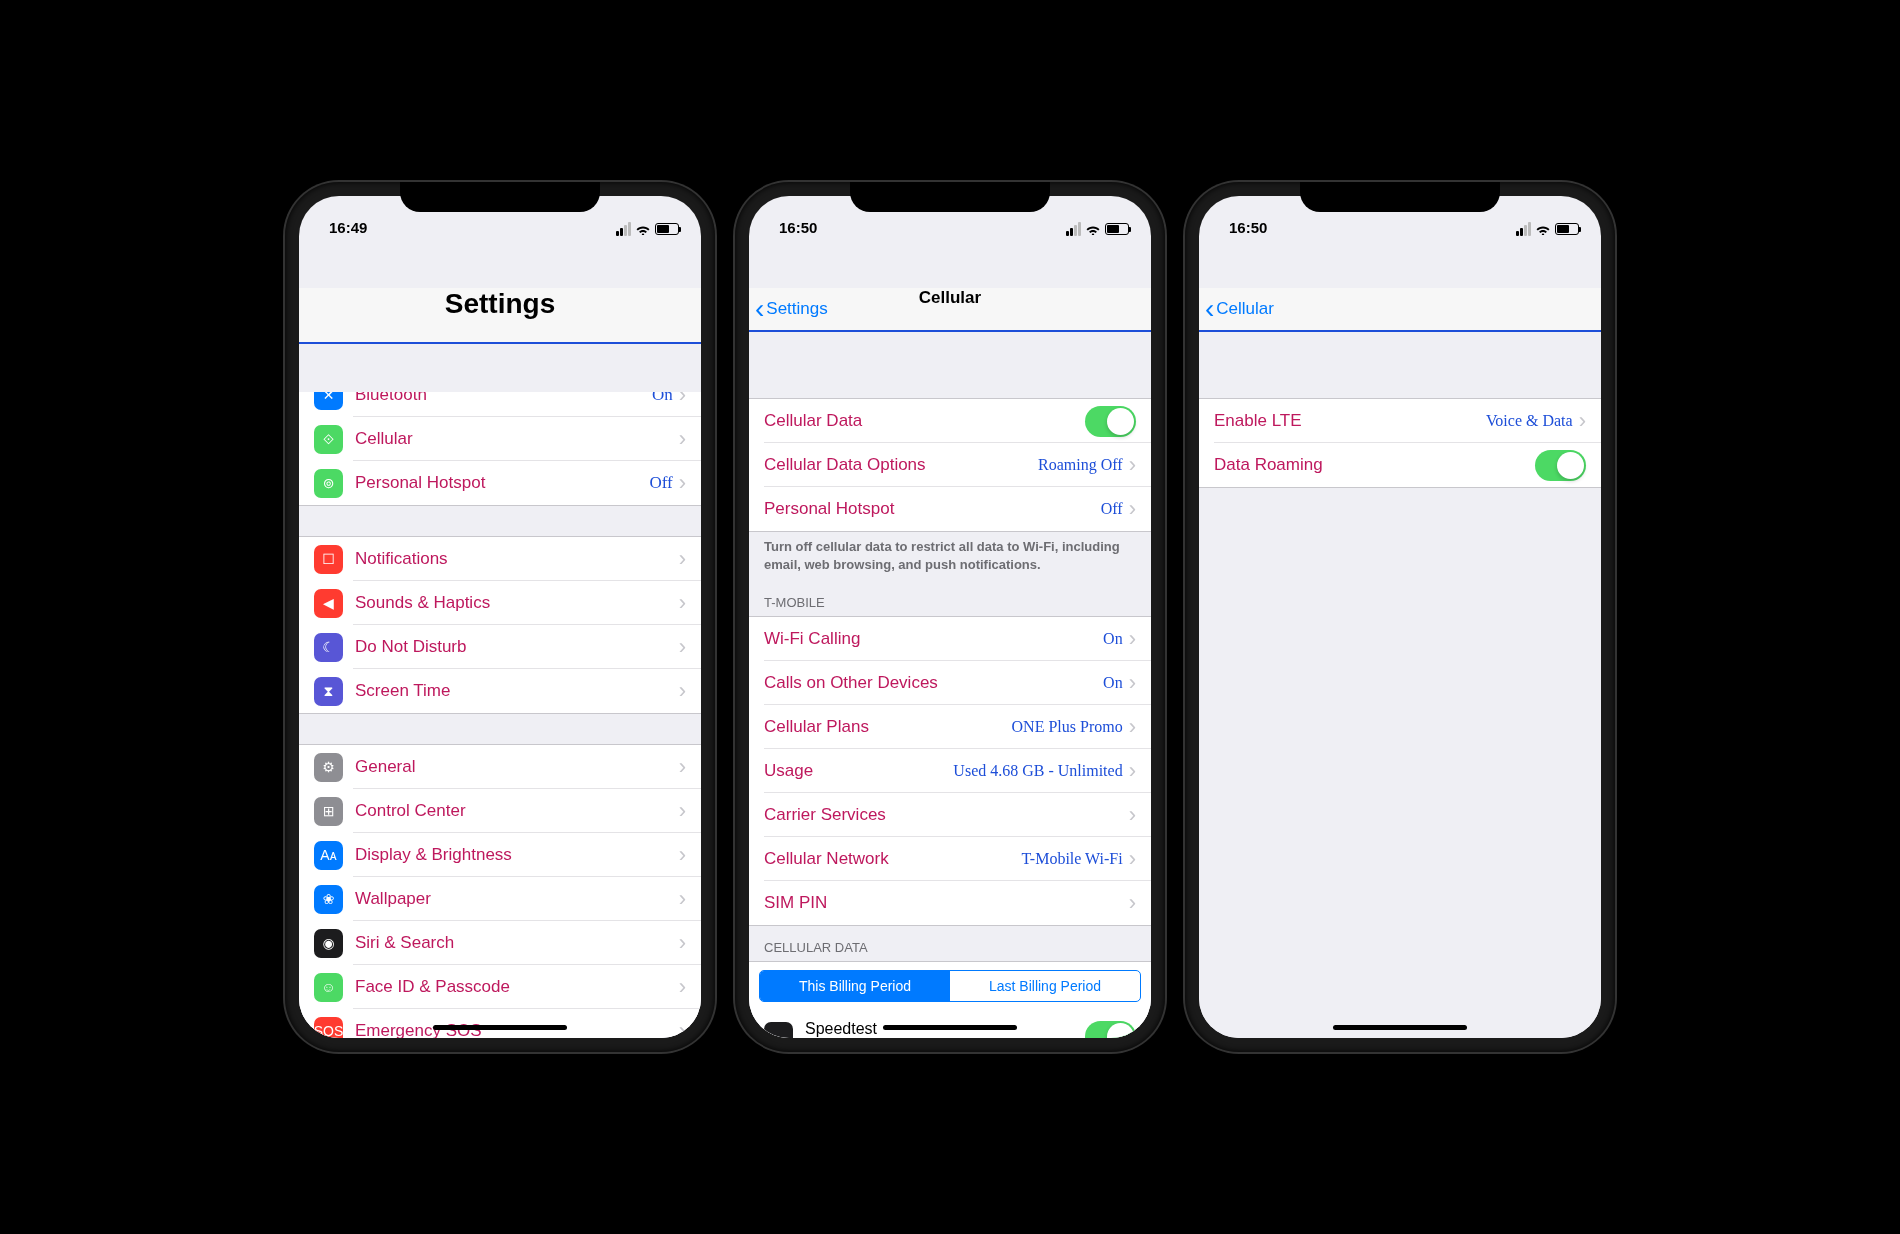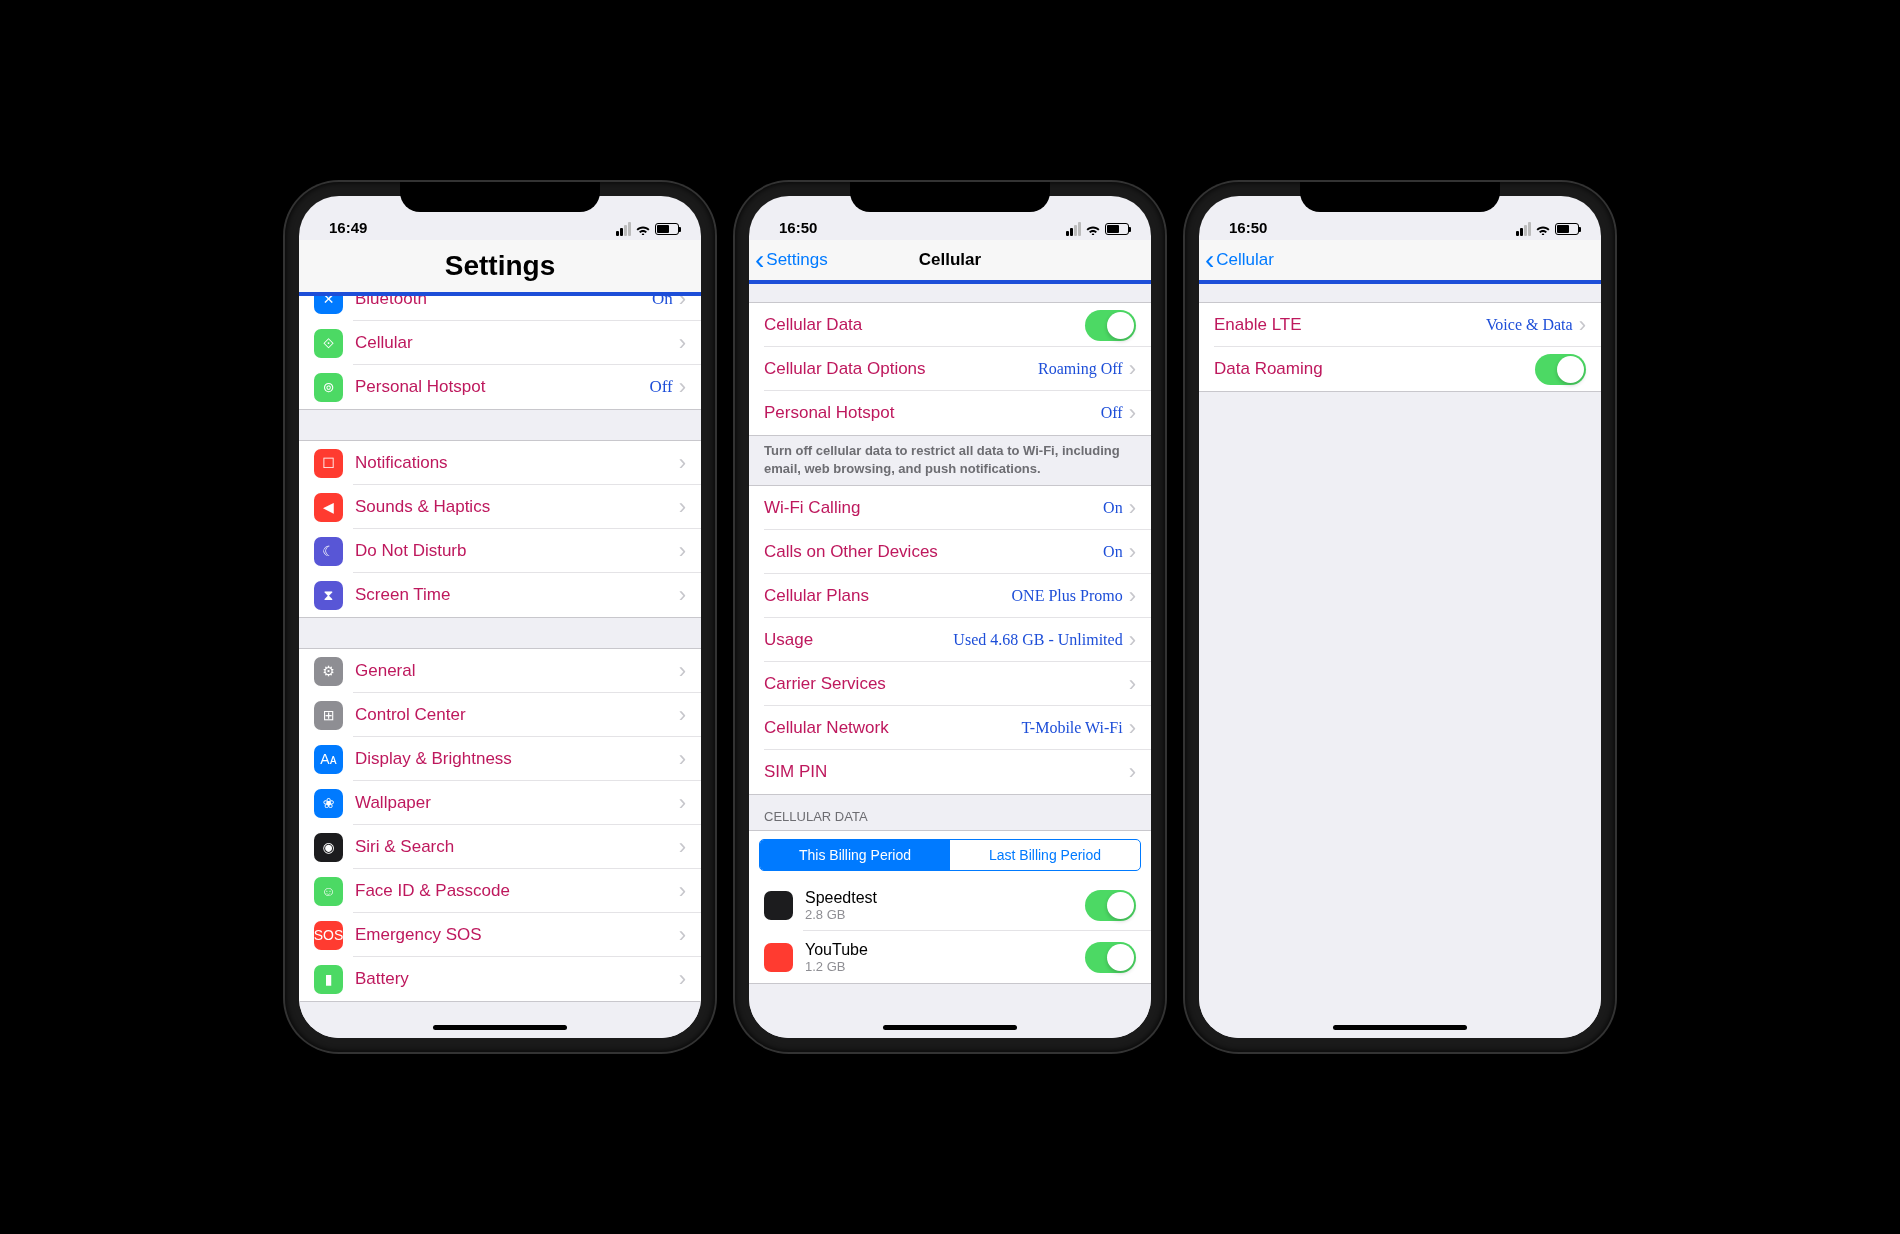--- a/index.html
+++ b/index.html
@@ -33,20 +33,21 @@
   z-index: 10;
 }
 .screen {
   width: 100%; height: 100%;
   background: #efeff4;
   border-radius: 40px;
   overflow: hidden;
   position: relative;
   display: flex;
   flex-direction: column;
+  gap: 48px;
 }
 .statusbar {
   height: 44px;
   display: flex;
   align-items: flex-end;
   padding: 0 22px 4px 30px;
   font-size: 15px;
   font-weight: 600;
   justify-content: space-between;
 }
@@ -55,23 +56,22 @@
 .signal span { width: 3px; background: #000; border-radius: 1px; }
 .signal span.off { background: #bbb; }
 .signal span:nth-child(1){height:5px} .signal span:nth-child(2){height:8px}
 .signal span:nth-child(3){height:11px} .signal span:nth-child(4){height:14px}
 .battery { width:24px; height:12px; border:1px solid #000; border-radius:3px; position:relative; }
 .battery::after{content:"";position:absolute;right:-3px;top:3px;width:2px;height:5px;background:#000;border-radius:0 1px 1px 0;}
 .battery-fill{position:absolute;left:1px;top:1px;bottom:1px;width:55%;background:#000;border-radius:1px;}
 .navbar {
   height: 44px;
   background: #f7f7f7;
-  border-bottom: 4px solid #1d4ed8;
+  border-bottom: 2px solid #1d4ed8;
   display: flex;
-  align-items: center;
   justify-content: center;
   position: relative;
 }
 .navbar.tall { height: 56px; }
 .nav-title { font-size: 17px; font-weight: 600; }
 .nav-title.large { font-size: 28px; font-weight: 700; }
 .nav-back {
   position: absolute; left: 6px; top: 50%;
   transform: translateY(-50%);
   display: flex; align-items: center;
@@ -296,20 +296,21 @@
             <span class="row-value small">Roaming Off</span>
             <span class="chev">›</span>
           </div>
           <div class="row">
             <span class="row-label">Personal Hotspot</span>
             <span class="row-value small">Off</span>
             <span class="chev">›</span>
           </div>
         </div>
       <div class="footer-note">Turn off cellular data to restrict all data to Wi-Fi, including email, web browsing, and push notifications.</div>
+      <div class="section-header">T-MOBILE</div>
       <div class="group">
           <div class="row">
             <span class="row-label">Wi-Fi Calling</span>
             <span class="row-value small">On</span>
             <span class="chev">›</span>
           </div>
           <div class="row">
             <span class="row-label">Calls on Other Devices</span>
             <span class="row-value small">On</span>
             <span class="chev">›</span>

